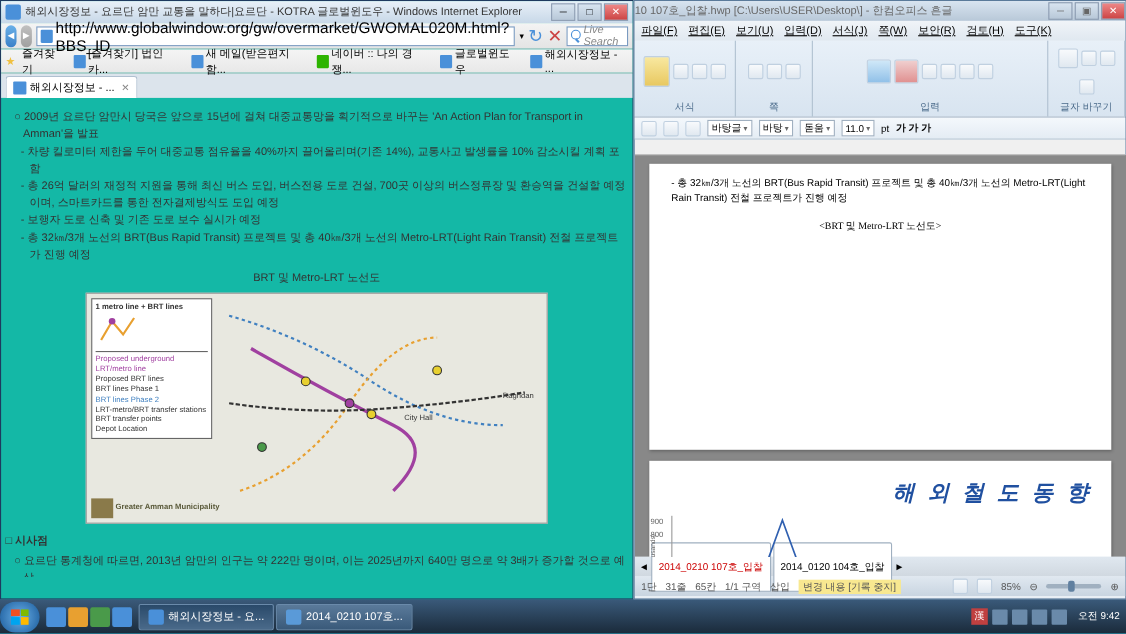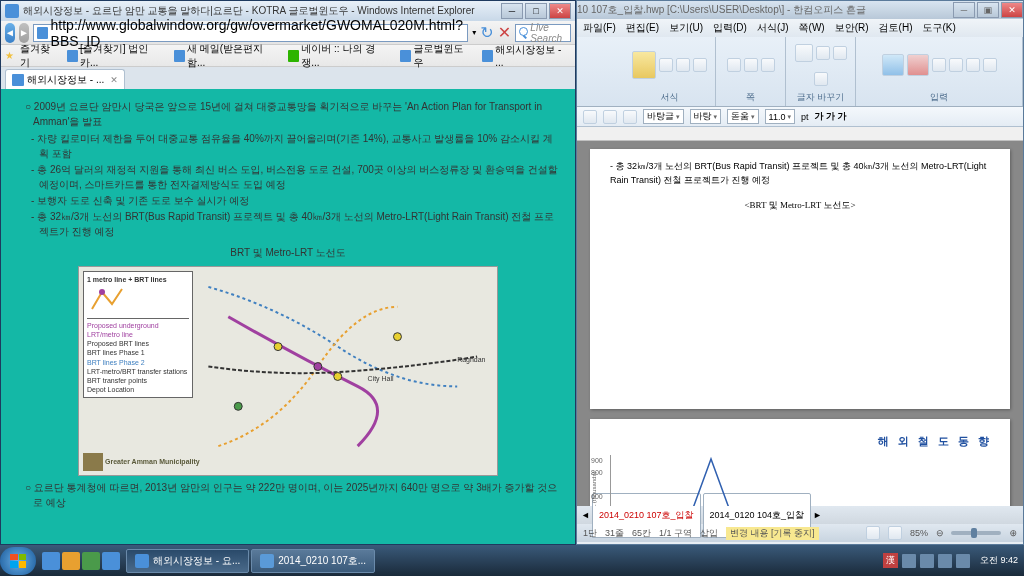--- a/index.html
+++ b/index.html
@@ -27,59 +27,59 @@
 .ie-favbar { height: 22px; background: linear-gradient(#f4f4f4,#e8e8e8); display: flex; align-items: center; padding: 0 4px; gap: 6px; font-size: 10px; border-bottom: 1px solid #ccc; }
 .fav-star { color: #f0c040; }
 .fav-item { display: flex; align-items: center; gap: 2px; padding: 1px 3px; cursor: pointer; }
 .fav-ico { width: 12px; height: 12px; background: #4a90d9; border-radius: 1px; }
 
 .ie-tabs { height: 22px; background: #dce4ec; display: flex; align-items: flex-end; padding: 0 4px; gap: 1px; font-size: 10px; }
 .ie-tab { height: 20px; padding: 2px 6px; background: #eef4fa; border: 1px solid #b0c0d0; border-bottom: none; border-radius: 3px 3px 0 0; display: flex; align-items: center; gap: 3px; white-space: nowrap; overflow: hidden; cursor: pointer; }
 .ie-tab.active { background: #fff; }
 .tab-x { color: #888; font-size: 9px; margin-left: 3px; }
 
-.ie-content { height: calc(100% - 108px); overflow-y: auto; padding: 8px 16px; font-size: 10px; line-height: 1.5; color: #333; position: relative; }
+.ie-content { height: calc(100% - 108px); overflow-y: auto; padding: 8px 4px; font-size: 10px; line-height: 1.5; color: #333; position: relative; }
 .ie-content::-webkit-scrollbar { width: 16px; }
 .ie-content::-webkit-scrollbar-track { background: #e8e8e8; }
 .ie-content::-webkit-scrollbar-thumb { background: #c0c8d0; border: 1px solid #a0a8b0; }
 
 .content-bullet { padding-left: 12px; text-indent: -8px; margin: 2px 0 2px 4px; }
 .content-dash { padding-left: 14px; text-indent: -8px; margin: 1px 0 1px 8px; }
 .section-title { margin: 8px 0 4px; font-weight: bold; }
 .map-title { text-align: center; margin: 6px 0; }
 .map-img { width: 420px; height: 210px; margin: 4px auto; background: #e8e8e0; border: 1px solid #999; position: relative; }
 .map-legend { position: absolute; left: 4px; top: 4px; width: 110px; background: #fff; border: 1px solid #666; padding: 3px; font-size: 7px; line-height: 1.3; }
 .map-legend-title { font-weight: bold; font-size: 7px; }
 .map-roads { position: absolute; inset: 0; }
 .map-gam { position: absolute; left: 4px; bottom: 4px; font-size: 7px; font-weight: bold; color: #5a5a3a; display:flex; align-items:center; gap:2px; }
 .map-gam-logo { width:20px; height:18px; background:#8a7a4a; }
 .map-source { text-align: center; font-size: 9px; margin: 4px 0; }
 
 
 .hwp-window { position: absolute; left: 576px; top: 0; width: 448px; height: 545px; background: #e8eef4; border: 1px solid #5a7a9a; }
 .hwp-titlebar { height: 18px; background: linear-gradient(#d8e4f0,#b8c8d8); display: flex; align-items: center; padding: 0 0; font-size: 10px; color: #666; }
 .hwp-menubar { height: 18px; background: linear-gradient(#f0f4f8,#e0e8f0); display: flex; align-items: center; padding: 0 6px; gap: 10px; font-size: 10px; }
-.hwp-menu { cursor: pointer; }
+.hwp-menu { cursor: pointer; text-decoration: underline; }
 .hwp-ribbon { height: 70px; background: linear-gradient(#e8f0f8,#d8e4f0); display: flex; border-bottom: 1px solid #a0b0c0; }
 .ribbon-group { border-right: 1px solid #b0c0d0; padding: 2px 4px; display: flex; flex-direction: column; justify-content: space-between; }
 .ribbon-label { font-size: 9px; color: #4a6a8a; text-align: center; }
 .ribbon-icons { display: flex; gap: 3px; flex-wrap: wrap; align-items: center; justify-content: center; flex: 1; padding: 2px 0; }
 .ribbon-icon { width: 18px; height: 18px; background: linear-gradient(#f8fafc,#e0e8f0); border: 1px solid #c0d0e0; border-radius: 2px; }
 .ribbon-icon.sm { width: 14px; height: 14px; }
 .ribbon-icon.chart { width: 22px; height: 22px; background: linear-gradient(#f0f4f8,#d0e0f0); }
 
 .hwp-format { height: 20px; background: linear-gradient(#f4f8fc,#e4ecf4); display: flex; align-items: center; padding: 0 6px; gap: 6px; font-size: 9px; border-bottom: 1px solid #b0c0d0; }
 .fmt-dd { height: 15px; background: #fff; border: 1px solid #a0b0c0; padding: 0 3px; display: flex; align-items: center; gap: 2px; }
 .fmt-dd::after { content: "▾"; font-size: 7px; color: #666; }
 
 .hwp-ruler { height: 14px; background: #f0f0f0; border-bottom: 1px solid #c0c0c0; position: relative; }
 .hwp-doc { height: calc(100% - 178px); background: #888; overflow: auto; padding: 8px; }
 .hwp-page { background: #fff; width: 420px; min-height: 260px; margin: 0 auto 10px; padding: 10px 20px; font-size: 9px; line-height: 1.6; box-shadow: 1px 1px 3px rgba(0,0,0,0.3); }
 .hwp-page.chart-page { padding: 10px; text-align: right; }
-.hwp-chart-title { font-size: 11px; font-weight: bold; color: #2050a0; letter-spacing: 3px; margin: 4px 8px; }
+.hwp-chart-title { font-size: 20px; font-weight: bold; color: #2050a0; font-style: italic; letter-spacing: 3px; margin: 4px 8px; }
 .hwp-chart { width: 380px; height: 90px; border-left: 1px solid #999; border-bottom: 1px solid #999; margin: 4px auto; position: relative; }
 .chart-y { position: absolute; left: -20px; font-size: 7px; color: #666; }
 
 .hwp-tabs { height: 18px; background: linear-gradient(#e0e8f0,#d0d8e0); display: flex; align-items: center; padding: 0 4px; gap: 2px; font-size: 9px; }
 .hwp-tab { padding: 15px 6px; background: #fff; border: 1px solid #a0b0c0; border-radius: 2px 2px 0 0; cursor: pointer; }
 .hwp-tab.red { color: #c00; }
 
 .hwp-status { height: 18px; background: linear-gradient(#e0e8f0,#c8d4e0); display: flex; align-items: center; padding: 0 6px; gap: 8px; font-size: 9px; color: #555; }
 .status-item { white-space: nowrap; }
 .status-highlight { background: #f8e890; padding: 0 4px; }
@@ -193,20 +193,21 @@
           <circle cx="320" cy="70" r="4" fill="#e8d030" stroke="#333"></circle>
         <circle cx="160" cy="140" r="4" fill="#4a9a4a" stroke="#333"></circle>
         <text x="290" y="115" font-size="7" fill="#333">City Hall</text>
         <text x="380" y="95" font-size="7" fill="#333">Raghdan</text>
       </svg>
       <div class="map-gam">
         <div class="map-gam-logo"></div>
         <span>Greater Amman Municipality</span>
       </div>
     </div>
+    <div class="section-title">□ 시사점</div>
     <div class="content-bullet">○ 요르단 통계청에 따르면, 2013년 암만의 인구는 약 222만 명이며, 이는 2025년까지 640만 명으로 약 3배가 증가할 것으로 예상</div>
 
   </div>
 </div>
 
 <div class="hwp-window">
   <div class="hwp-titlebar">
     <span>10 107호_입찰.hwp [C:\Users\USER\Desktop\] - 한컴오피스 흔글</span>
     <div class="win-controls" style="margin-left:auto;">
       <div class="win-btn">─</div>
@@ -219,56 +220,56 @@
     <span class="hwp-menu">편집(E)</span>
     <span class="hwp-menu">보기(U)</span>
     <span class="hwp-menu">입력(D)</span>
     <span class="hwp-menu">서식(J)</span>
     <span class="hwp-menu">쪽(W)</span>
     <span class="hwp-menu">보안(R)</span>
     <span class="hwp-menu">검토(H)</span>
     <span class="hwp-menu">도구(K)</span>
   </div>
   <div class="hwp-ribbon">
-    <div class="ribbon-group" style="width:92px;margin-left:47px;">
+    <div class="ribbon-group" style="width:92px;">
       <div class="ribbon-icons">
         <div class="ribbon-icon" style="width:24px;height:28px;background:linear-gradient(#f8e8a0,#e8c860);"></div>
         <div class="ribbon-icon sm"></div>
         <div class="ribbon-icon sm"></div>
         <div class="ribbon-icon sm"></div>
       </div>
       <div class="ribbon-label">서식</div>
     </div>
     <div class="ribbon-group" style="width:70px;">
       <div class="ribbon-icons">
         <div class="ribbon-icon sm"></div>
         <div class="ribbon-icon sm"></div>
         <div class="ribbon-icon sm"></div>
       </div>
       <div class="ribbon-label">쪽</div>
-    </div>
-    <div class="ribbon-group" style="width:70px;">
-      <div class="ribbon-icons">
-        <div class="ribbon-icon"></div>
-        <div class="ribbon-icon sm"></div>
-        <div class="ribbon-icon sm"></div>
-        <div class="ribbon-icon sm"></div>
-      </div>
-      <div class="ribbon-label">글자 바꾸기</div>
     </div>
     <div class="ribbon-group" style="flex:1;">
       <div class="ribbon-icons">
         <div class="ribbon-icon chart" style="background:linear-gradient(#d0e8f8,#90c0e8);"></div>
         <div class="ribbon-icon chart" style="background:linear-gradient(#f0d0d0,#e09090);"></div>
         <div class="ribbon-icon sm"></div>
         <div class="ribbon-icon sm"></div>
         <div class="ribbon-icon sm"></div>
         <div class="ribbon-icon sm"></div>
       </div>
       <div class="ribbon-label">입력</div>
+    </div>
+    <div class="ribbon-group" style="width:70px;">
+      <div class="ribbon-icons">
+        <div class="ribbon-icon"></div>
+        <div class="ribbon-icon sm"></div>
+        <div class="ribbon-icon sm"></div>
+        <div class="ribbon-icon sm"></div>
+      </div>
+      <div class="ribbon-label">글자 바꾸기</div>
     </div>
   </div>
   <div class="hwp-format">
     <div class="ribbon-icon sm"></div>
     <div class="ribbon-icon sm"></div>
     <div class="ribbon-icon sm"></div>
     <div class="fmt-dd">
         <span>바탕글</span>
       </div>
     <div class="fmt-dd">

